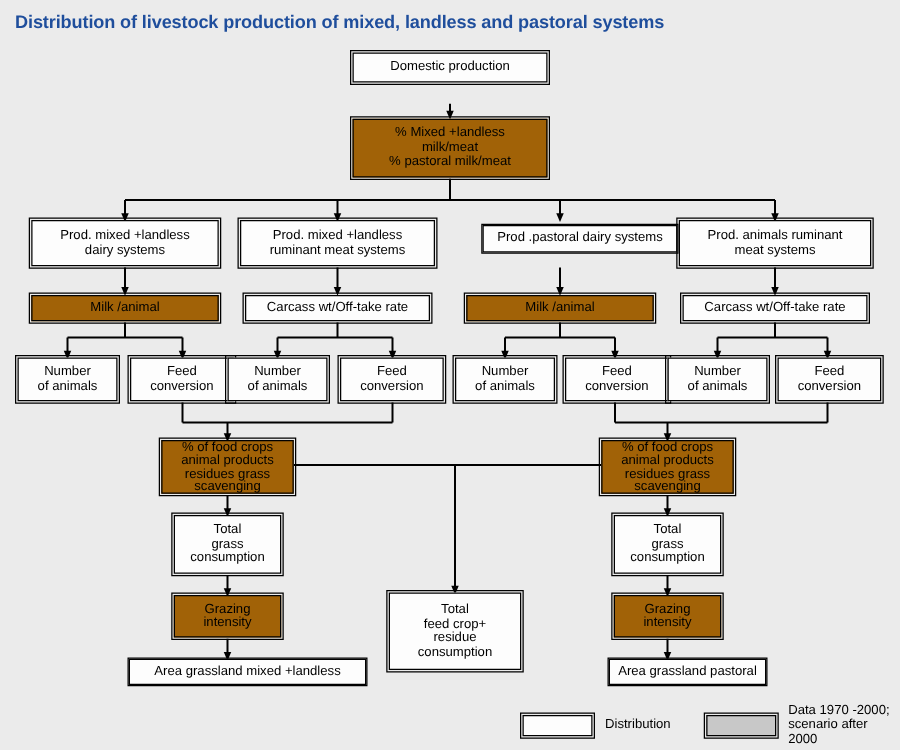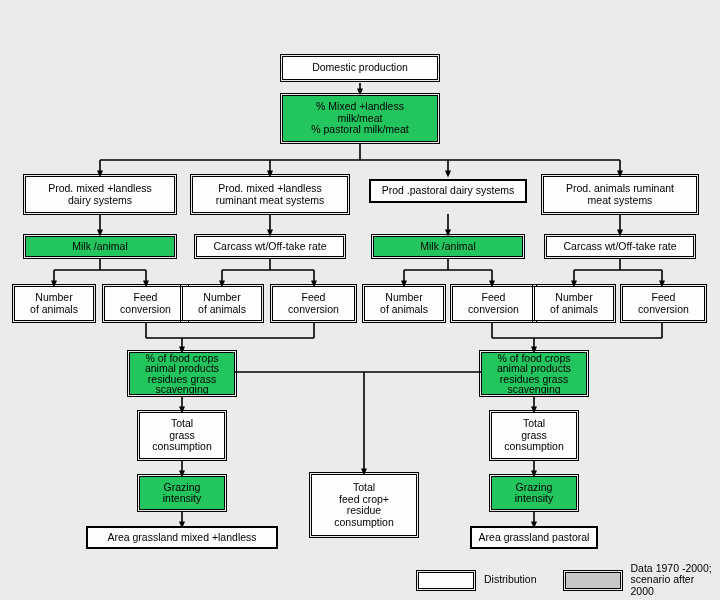--- a/index.html
+++ b/index.html
@@ -46,26 +46,27 @@
     align-items: center;
     justify-content: center;
     text-align: center;
     font-size: 10.5px;
     line-height: 11.5px;
     color: #000;
     z-index: 3;
     padding: 0 2px;
   }
   .node.shaded {
-    background: #22c55e;
+    background: #a16207;
     align-items: center;
   }
   .node.thin {
     outline-offset: 0px;
     outline: 1px solid #000;
+    margin-left: 16px;
   }
   .lbl {
     display: block;
     white-space: pre-line;
   }
   #legend {
     position: absolute;
     left: 418px;
     top: 566px;
     width: 296px;
@@ -91,20 +92,21 @@
     color: #000;
     margin-left: 10px;
     white-space: pre-line;
   }
 </style>
 </head>
 <body>
 
 <div id="root">
 
+  <div id="title">Distribution of livestock production of mixed, landless and pastoral systems</div>
 
   <svg id="edges" viewBox="0 0 720 600">
     <defs>
       <marker id="ah" markerWidth="8" markerHeight="8" refX="4" refY="4" orient="auto" markerUnits="userSpaceOnUse">
         <path d="M0.5,1 L7.5,4 L0.5,7 z" fill="#000"></path>
       </marker>
     </defs>
     <g stroke="#000" stroke-width="1.6" fill="none">
 
       <path d="M360,83 L360,92" marker-end="url(#ah)"></path>
@@ -160,21 +162,21 @@
       <path d="M534,396 L534,410" marker-end="url(#ah)"></path>
       <path d="M534,460 L534,474" marker-end="url(#ah)"></path>
       <path d="M534,511 L534,525" marker-end="url(#ah)"></path>
 
       <path d="M235,372 L364,372"></path>
       <path d="M481,372 L364,372"></path>
       <path d="M364,372 L364,472" marker-end="url(#ah)"></path>
     </g>
   </svg>
 
-  <div class="node" style="left:282px; top:56px; width:156px; height:24px;">
+  <div class="node" style="left:282px; top:42px; width:156px; height:24px;">
     <span class="lbl">Domestic production</span>
   </div>
 
   <div class="node shaded" style="left:282px; top:95px; width:156px; height:47px;">
     <span class="lbl">% Mixed +landless
 milk/meat
 % pastoral milk/meat</span>
   </div>
 
   <div class="node" style="left:25px; top:176px; width:150px; height:37px;">

